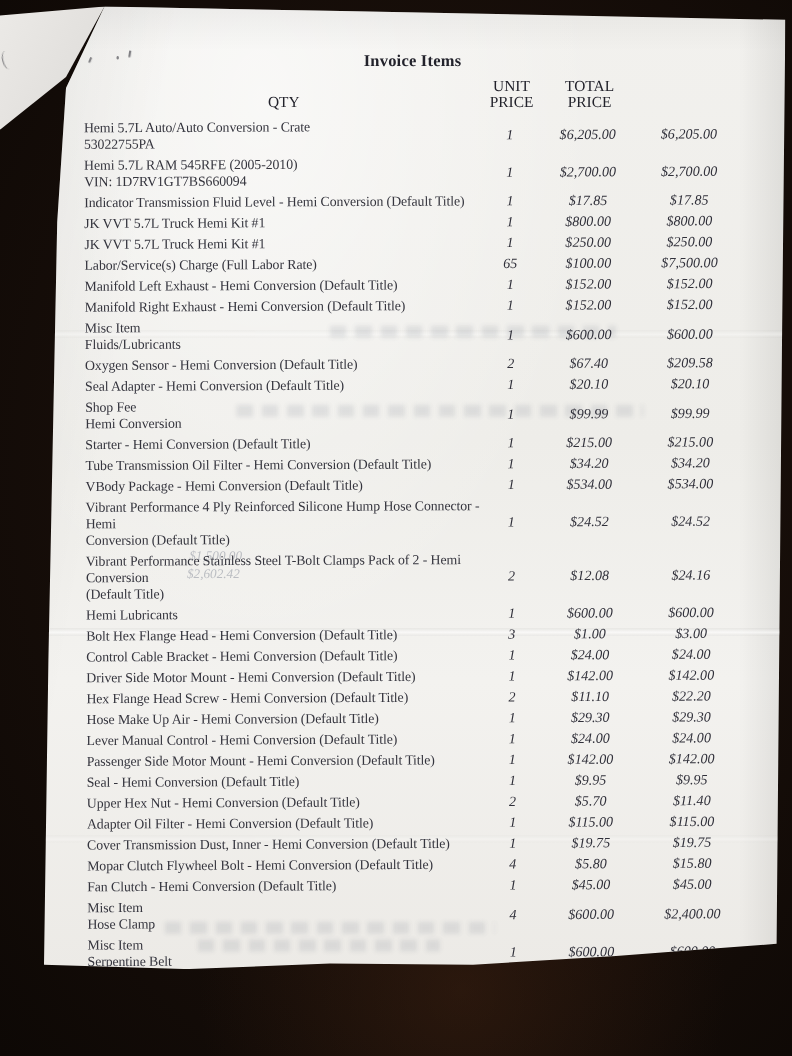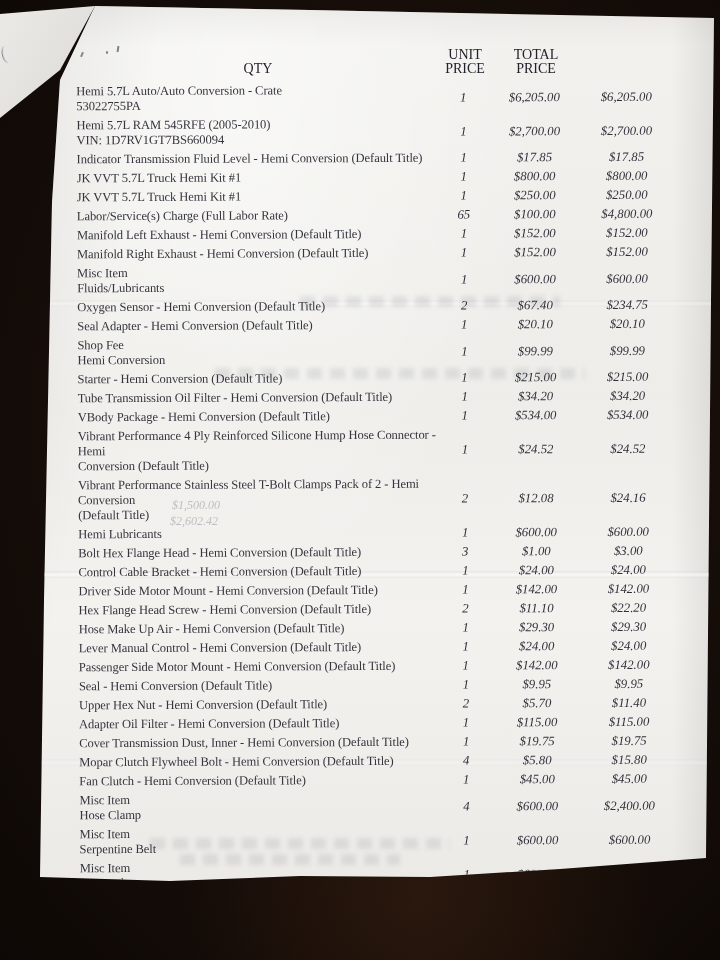--- a/index.html
+++ b/index.html
@@ -66,20 +66,21 @@
     <div class="crease c3"></div>
 
     <div class="smudge" style="left:270px;top:294px;width:260px;"></div>
     <div class="smudge" style="left:185px;top:366px;width:370px;"></div>
     <div class="smudge" style="left:120px;top:836px;width:300px;"></div>
     <div class="smudge" style="left:150px;top:852px;width:220px;"></div>
     <span class="ghost-num" style="left:142px;top:496px;">$1,500.00</span>
     <span class="ghost-num" style="left:140px;top:512px;">$2,602.42</span>
 
     <div class="content">
+      <h1 class="title">Invoice Items</h1>
 
       <div class="hdr">
         <div class="hcell">QTY</div>
         <div class="hcell">UNIT
 PRICE</div>
         <div class="hcell">TOTAL
 PRICE</div>
       </div>
 
       <div class="rows">
@@ -112,21 +113,21 @@
           <div class="row">
     <div class="desc">JK VVT 5.7L Truck Hemi Kit #1</div>
     <div class="num">1</div>
     <div class="num">$250.00</div>
     <div class="num">$250.00</div>
   </div>
           <div class="row">
     <div class="desc">Labor/Service(s) Charge (Full Labor Rate)</div>
     <div class="num">65</div>
     <div class="num">$100.00</div>
-    <div class="num">$4,800.00</div>
+    <div class="num">$7,500.00</div>
   </div>
           <div class="row">
     <div class="desc">Manifold Left Exhaust - Hemi Conversion (Default Title)</div>
     <div class="num">1</div>
     <div class="num">$152.00</div>
     <div class="num">$152.00</div>
   </div>
           <div class="row">
     <div class="desc">Manifold Right Exhaust - Hemi Conversion (Default Title)</div>
     <div class="num">1</div>
@@ -137,21 +138,21 @@
     <div class="desc">Misc Item
 Fluids/Lubricants</div>
     <div class="num">1</div>
     <div class="num">$600.00</div>
     <div class="num">$600.00</div>
   </div>
           <div class="row">
     <div class="desc">Oxygen Sensor - Hemi Conversion (Default Title)</div>
     <div class="num">2</div>
     <div class="num">$67.40</div>
-    <div class="num">$234.75</div>
+    <div class="num">$209.58</div>
   </div>
           <div class="row">
     <div class="desc">Seal Adapter - Hemi Conversion (Default Title)</div>
     <div class="num">1</div>
     <div class="num">$20.10</div>
     <div class="num">$20.10</div>
   </div>
           <div class="row">
     <div class="desc">Shop Fee
 Hemi Conversion</div>

